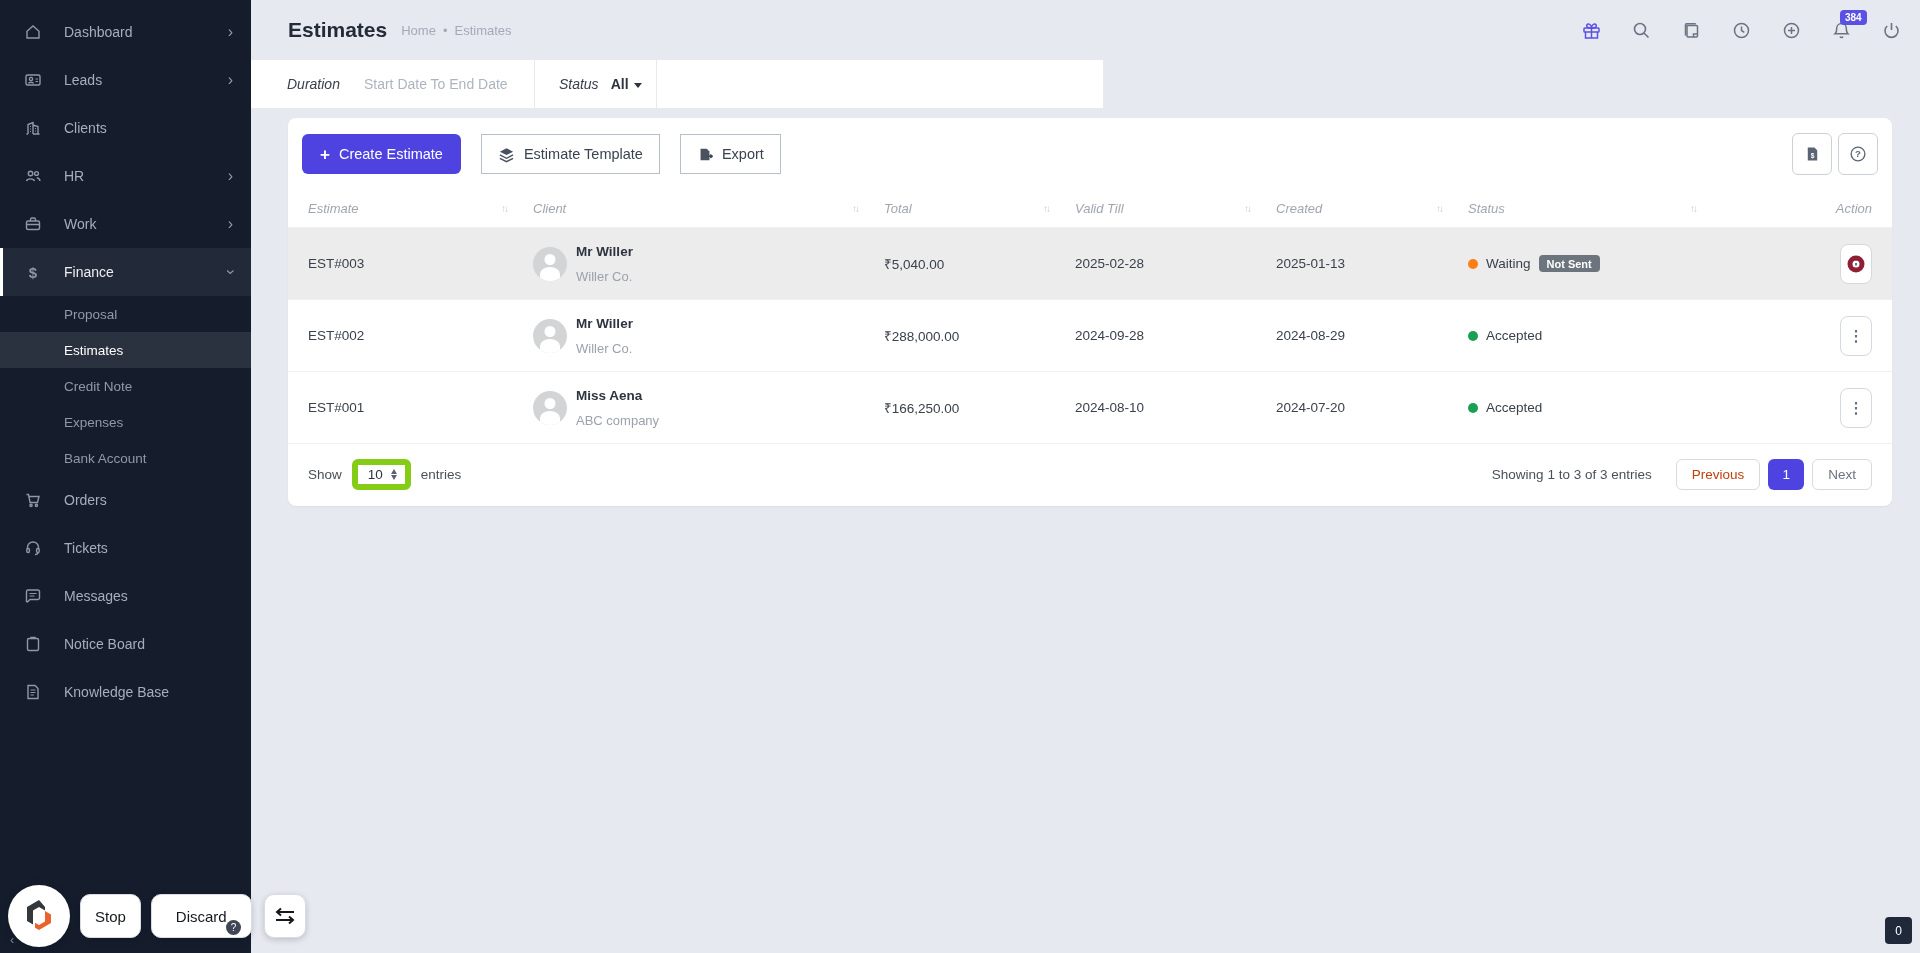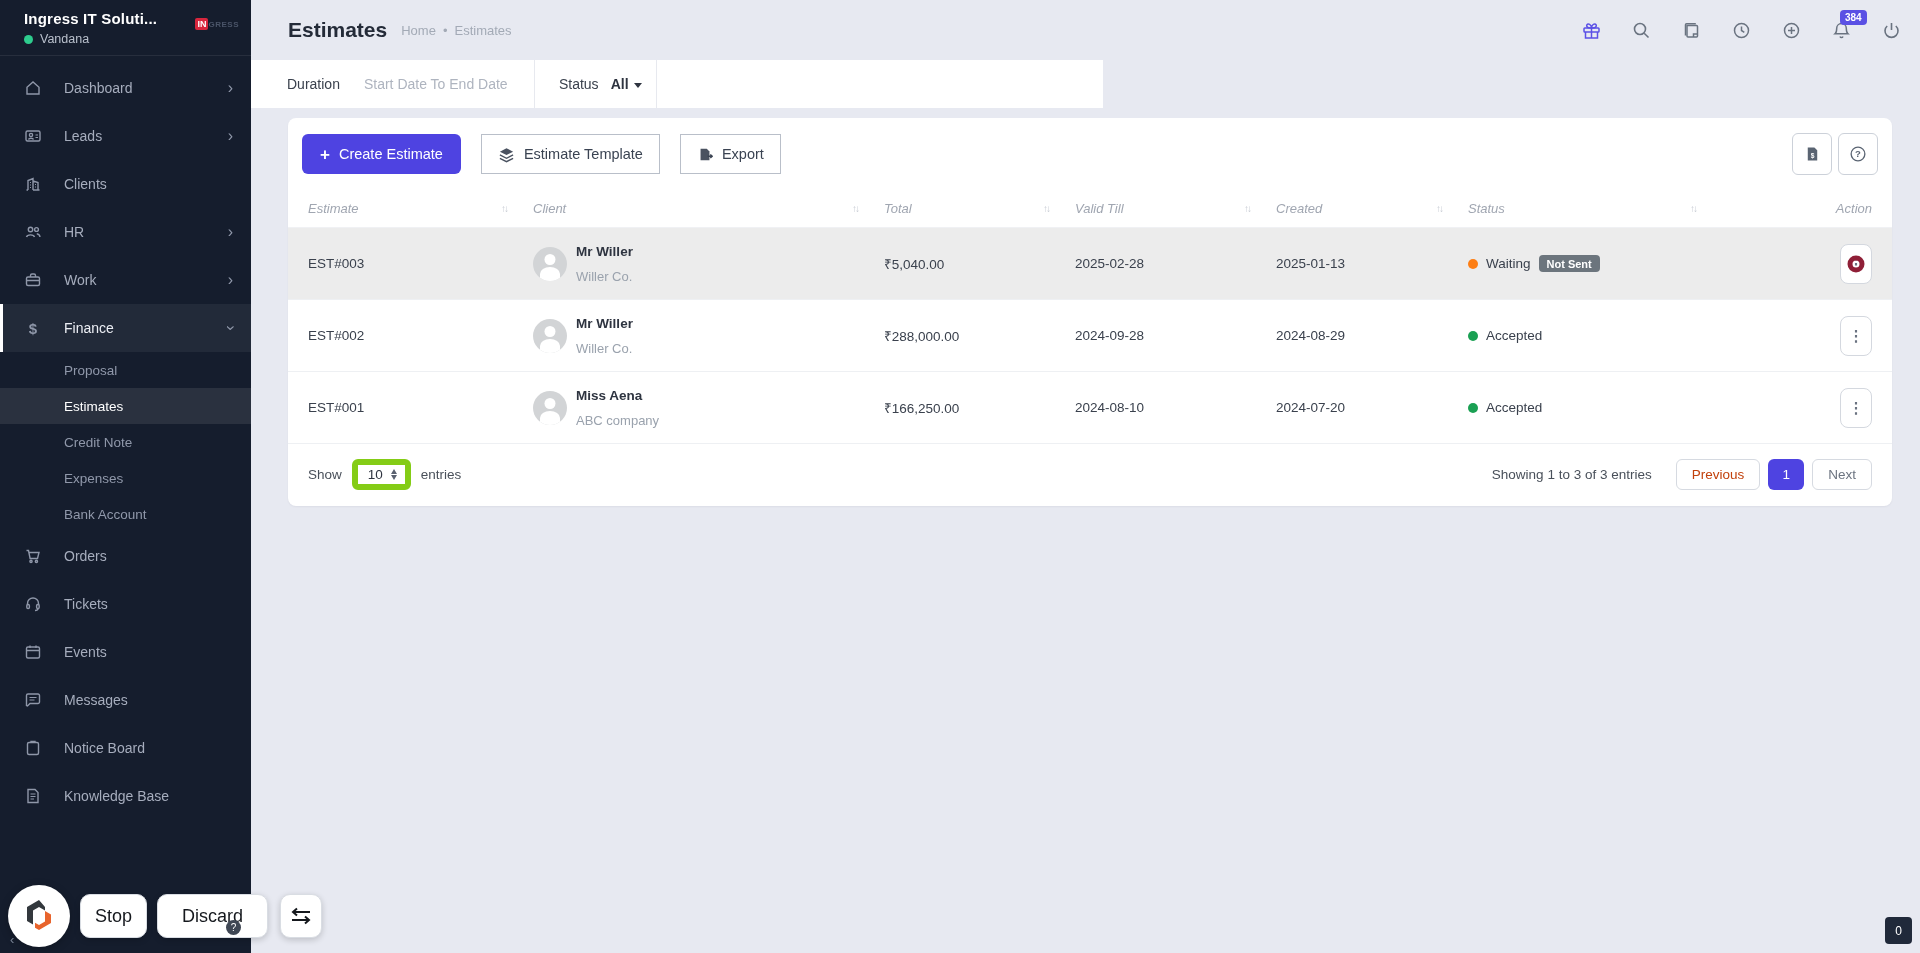--- a/index.html
+++ b/index.html
@@ -51,21 +51,21 @@
   .tico.gift { color:#5b50e6; }
   .bell-badge {
     position:absolute; top:-9px; left:10px; background:#5a50e4; color:#fff;
     font-size:10px; font-weight:bold; padding:1.5px 5px; border-radius:4px; line-height:1.2;
   }
   
   .filterbar {
     position:absolute; left:251px; top:60px; width:852px; height:48px;
     background:#fff; display:flex; align-items:center; padding-left:36px;
   }
-  .f-label { font-size:14px; color:#3a414d; }
+  .f-label { font-size:14px; color:#3a414d;font-style:italic; }
   .f-date-input { border:none; outline:none; font-size:14px; color:#3a414d; width:170px; margin-left:24px; background:transparent; }
   .f-date-input::placeholder, .f-search-input::placeholder { color:#aeb4bf; }
   .f-sep { width:1px; height:48px; background:#e7e9ef; }
   .f-status { margin-left:24px; display:flex; align-items:center; gap:12px; margin-right:14px; }
   .f-status-val { font-size:14px; font-weight:bold; color:#2e3440; cursor:pointer; display:flex; align-items:center; gap:5px; }
   .f-status-val .caret { width:0; height:0; border-left:4px solid transparent; border-right:4px solid transparent; border-top:5px solid #2e3440; margin-top:2px; }
   .f-search { margin-left:14px; width:414px; height:36px; border:1px solid #e4e7ee; border-radius:6px; display:flex; align-items:center; overflow:hidden; background:#fff; }
   .f-search-icbox { width:38px; height:100%; background:#eef0f8; display:flex; align-items:center; justify-content:center; color:#555d6a; flex:none; }
   .f-search-input { border:none; outline:none; flex:1; font-size:14px; padding:0 12px; color:#3a414d; background:transparent; }
   
@@ -110,43 +110,32 @@
   .pg-select .updown .u { border-bottom:5px solid #5a6170; }
   .pg-select .updown .d { border-top:5px solid #5a6170; }
   .pager { margin-left:auto; display:flex; align-items:center; gap:8px; }
   .pg-summary { font-size:13.5px; color:#49505a; margin-right:16px; }
   .pg-btn { height:31px; border:1px solid #d6dae1; border-radius:6px; background:#fff; color:#c2410c; font-size:13.5px; padding:0 15px; display:flex; align-items:center; cursor:pointer; }
   .pg-btn.next { color:#6c7480; }
   .pg-page { height:31px; min-width:36px; border-radius:6px; background:#4e43e1; color:#fff; font-size:13.5px; display:flex; align-items:center; justify-content:center; cursor:pointer; }
   
   .recorder { position:absolute; left:8px; bottom:6px; display:flex; align-items:center; gap:10px; z-index:20; }
   .rec-logo { width:62px; height:62px; border-radius:50%; background:#fff; box-shadow:0 2px 8px rgba(0,0,0,.25); display:flex; align-items:center; justify-content:center; }
-  .rec-btn { background:#fff; border:1px solid #d9dde3; border-radius:10px; box-shadow:0 2px 6px rgba(0,0,0,.18); color:#15181d; font-size:18px; height:44px; display:flex; align-items:center; cursor:pointer; }
+  .rec-btn { background:#fff; border:1px solid #d9dde3; border-radius:10px; box-shadow:0 2px 6px rgba(0,0,0,.18); color:#15181d; font-size:15px; height:44px; display:flex; align-items:center; cursor:pointer; }
   .rec-stop { padding:0 14px; }
   .rec-discard { padding:0 24px; }
   .rec-swap { width:42px; height:44px; justify-content:center; margin-left:2px; color:#15181d; }
   .rec-help { position:absolute; left:218px; bottom:12px; width:15px; height:15px; background:#3f4754; color:#fff; border-radius:50%; font-size:10px; display:flex; align-items:center; justify-content:center; z-index:21; }
   .corner-counter { position:absolute; right:8px; bottom:9px; width:27px; height:27px; background:#20293a; color:#fff; border-radius:4px; font-size:12px; display:flex; align-items:center; justify-content:center; z-index:20; }
   svg { display:block; }
 </style>
 </head>
 <body>
 
 <div class="sidebar">
-  <div class="sb-head">
-    <div class="sb-company">Ingress IT Soluti...</div>
-    <div class="sb-userrow">
-      <span class="sb-userdot"></span>
-      <span class="sb-user">Vandana</span>
-    </div>
-    <div class="sb-logo">
-      <span class="in">IN</span>
-      <span class="rest">GRESS</span>
-    </div>
-  </div>
   <div class="sb-nav">
 
     <div class="sb-item">
       <span class="nav-ic">
           <svg width="18" height="18" viewBox="0 0 18 18" fill="none" stroke="currentColor" stroke-width="1.4">
             <path d="M3 8.2 9 3l6 5.2V15H3z"></path>
           </svg>
         </span>
       <span>Dashboard</span>
       <span class="chev">›</span>
@@ -237,29 +226,20 @@
           <svg width="18" height="18" viewBox="0 0 18 18" fill="none" stroke="currentColor" stroke-width="1.4">
             <path d="M3.5 10V8.5a5.5 5.5 0 0 1 11 0V10"></path>
             <rect x="2.8" y="9.5" width="2.6" height="4" rx="1.2"></rect>
             <rect x="12.6" y="9.5" width="2.6" height="4" rx="1.2"></rect>
             <path d="M14 13.5c0 1.4-1.4 2-3 2"></path>
           </svg>
         </span>
       <span>Tickets</span>
     </div>
 
-    <div class="sb-item">
-      <span class="nav-ic">
-          <svg width="18" height="18" viewBox="0 0 18 18" fill="none" stroke="currentColor" stroke-width="1.4">
-            <rect x="2.5" y="4" width="13" height="11" rx="1.5"></rect>
-            <path d="M6 2.5V5M12 2.5V5M2.5 7.5h13"></path>
-          </svg>
-        </span>
-      <span>Events</span>
-    </div>
 
     <div class="sb-item">
       <span class="nav-ic">
           <svg width="18" height="18" viewBox="0 0 18 18" fill="none" stroke="currentColor" stroke-width="1.4">
             <path d="M2.5 4.5A1.5 1.5 0 0 1 4 3h10a1.5 1.5 0 0 1 1.5 1.5V11A1.5 1.5 0 0 1 14 12.5H6L3.5 15l-1-.5z"></path>
             <path d="M5.5 6.5h7M5.5 9h5" stroke-width="1.1"></path>
           </svg>
         </span>
       <span>Messages</span>
     </div>

